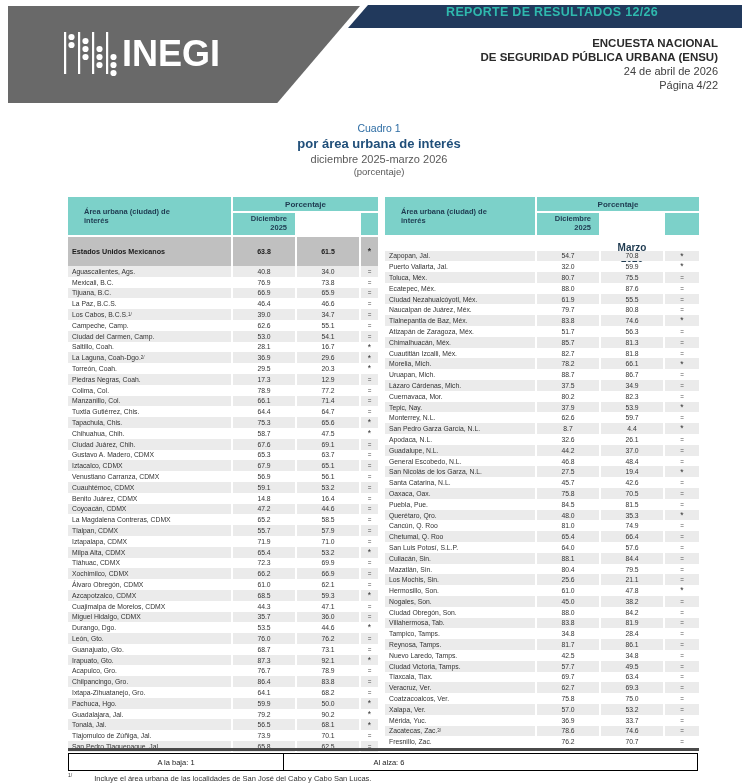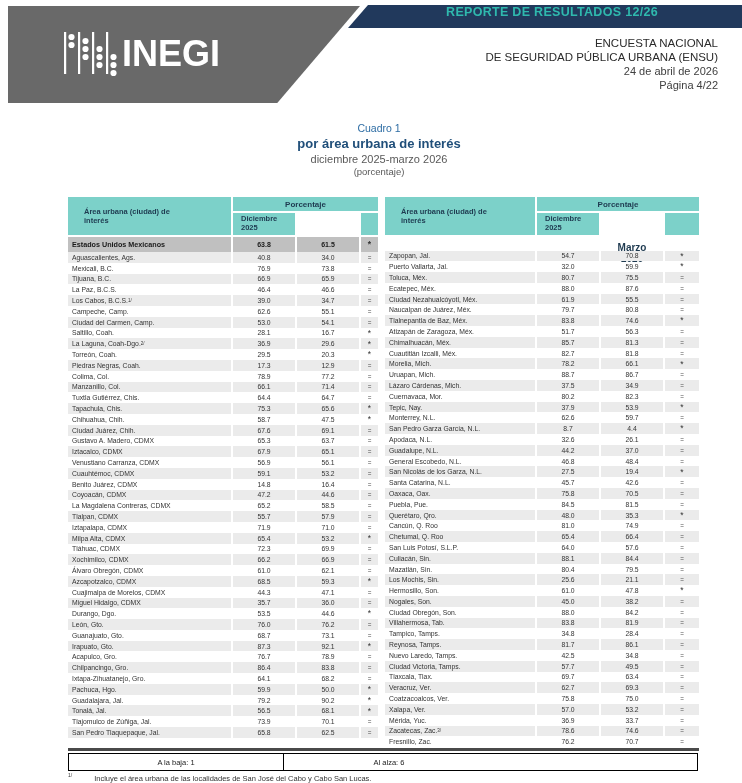--- a/index.html
+++ b/index.html
@@ -17,48 +17,48 @@
     color:#2FB9AE;font-weight:bold;font-size:12.5px;letter-spacing:.3px;padding-left:14px;
   }
   .gray-block{
     position:absolute;left:8px;top:6px;width:352px;height:97px;background:#696969;
     clip-path:polygon(0 0,100% 0,76.5% 100%,0 100%);
   }
   .inegi-logo{position:absolute;left:62px;top:28px;}
   .hdr-right{
     position:absolute;top:36px;right:24px;text-align:right;line-height:1.25;
   }
-  .hdr-right .b{font-weight:normal;font-size:11.5px;color:#2b2b2b;}
+  .hdr-right .b{font-weight:bold;font-size:11.5px;color:#2b2b2b;}
   .hdr-right .r{font-size:11px;color:#404040;}
   
   .title-block{position:absolute;left:8px;top:122px;width:742px;text-align:center;}
   .t-cuadro{font-size:10.5px;color:#2E6DA4;margin-bottom:2px;}
   .t-main{font-size:13px;font-weight:bold;color:#1F4E79;line-height:1.2;}
   .t-period{font-size:11px;color:#595959;margin-top:1px;}
   .t-unit{font-size:9.5px;color:#595959;margin-top:1px;}
   
   .ptable{position:absolute;top:197px;}
   .table-left{left:68px;width:310px;--namew:163px;--symw:17px;}
   .table-right{left:385px;width:314px;--namew:150px;--symw:34px;}
   .thead{
     display:grid;grid-template-columns:var(--namew) 62px 62px var(--symw);
     grid-template-rows:14px 22px;gap:2px;margin-bottom:2px;
   }
   .hcell{background:#7CD1C9;color:#1E3A50;font-weight:bold;display:flex;align-items:center;}
   .h-area{grid-row:1/3;grid-column:1;font-size:7.5px;padding-left:16px;line-height:1.2;}
   .h-area span{display:block;max-width:112px;}
   .h-pct{grid-column:2/5;grid-row:1;justify-content:center;font-size:8px;}
-  .h-dec{grid-column:2;grid-row:2;justify-content:center;text-align:left;font-size:7.5px;line-height:1.15;padding:0 8px;}
+  .h-dec{grid-column:2;grid-row:2;justify-content:center;text-align:right;font-size:7.5px;line-height:1.15;padding:0 8px;}
   .h-mar{grid-column:3;grid-row:2;justify-content:center;text-align:center;font-size:10px;line-height:1.15;padding:0 20px;margin-top:40px;}
   .h-sym{grid-column:4;grid-row:2;}
   .trow{
     display:grid;grid-template-columns:var(--namew) 62px 62px var(--symw);
     column-gap:2px;height:10.8px;
   }
-  .nat-row{height:15px;font-weight:bold;}
+  .nat-row{height:29px;font-weight:bold;}
   .nat-row .c{background:#C0C0C0;color:#1a1a1a;}
   .nat-row .name{font-size:7.2px;}
   .nat-row .val{font-size:7px;}
   .blank-row{height:13.5px;}
   .c{display:flex;align-items:center;overflow:hidden;font-size:6.8px;color:#333;}
   .name{padding-left:4px;white-space:nowrap;}
   .val{justify-content:center;}
   .sym{justify-content:center;font-size:6.3px;color:#4d4d4d;}
   .sym.star{font-size:8.5px;color:#333;line-height:1;}
   .rows .trow:nth-child(odd) .c{background:#EBEBEB;}

